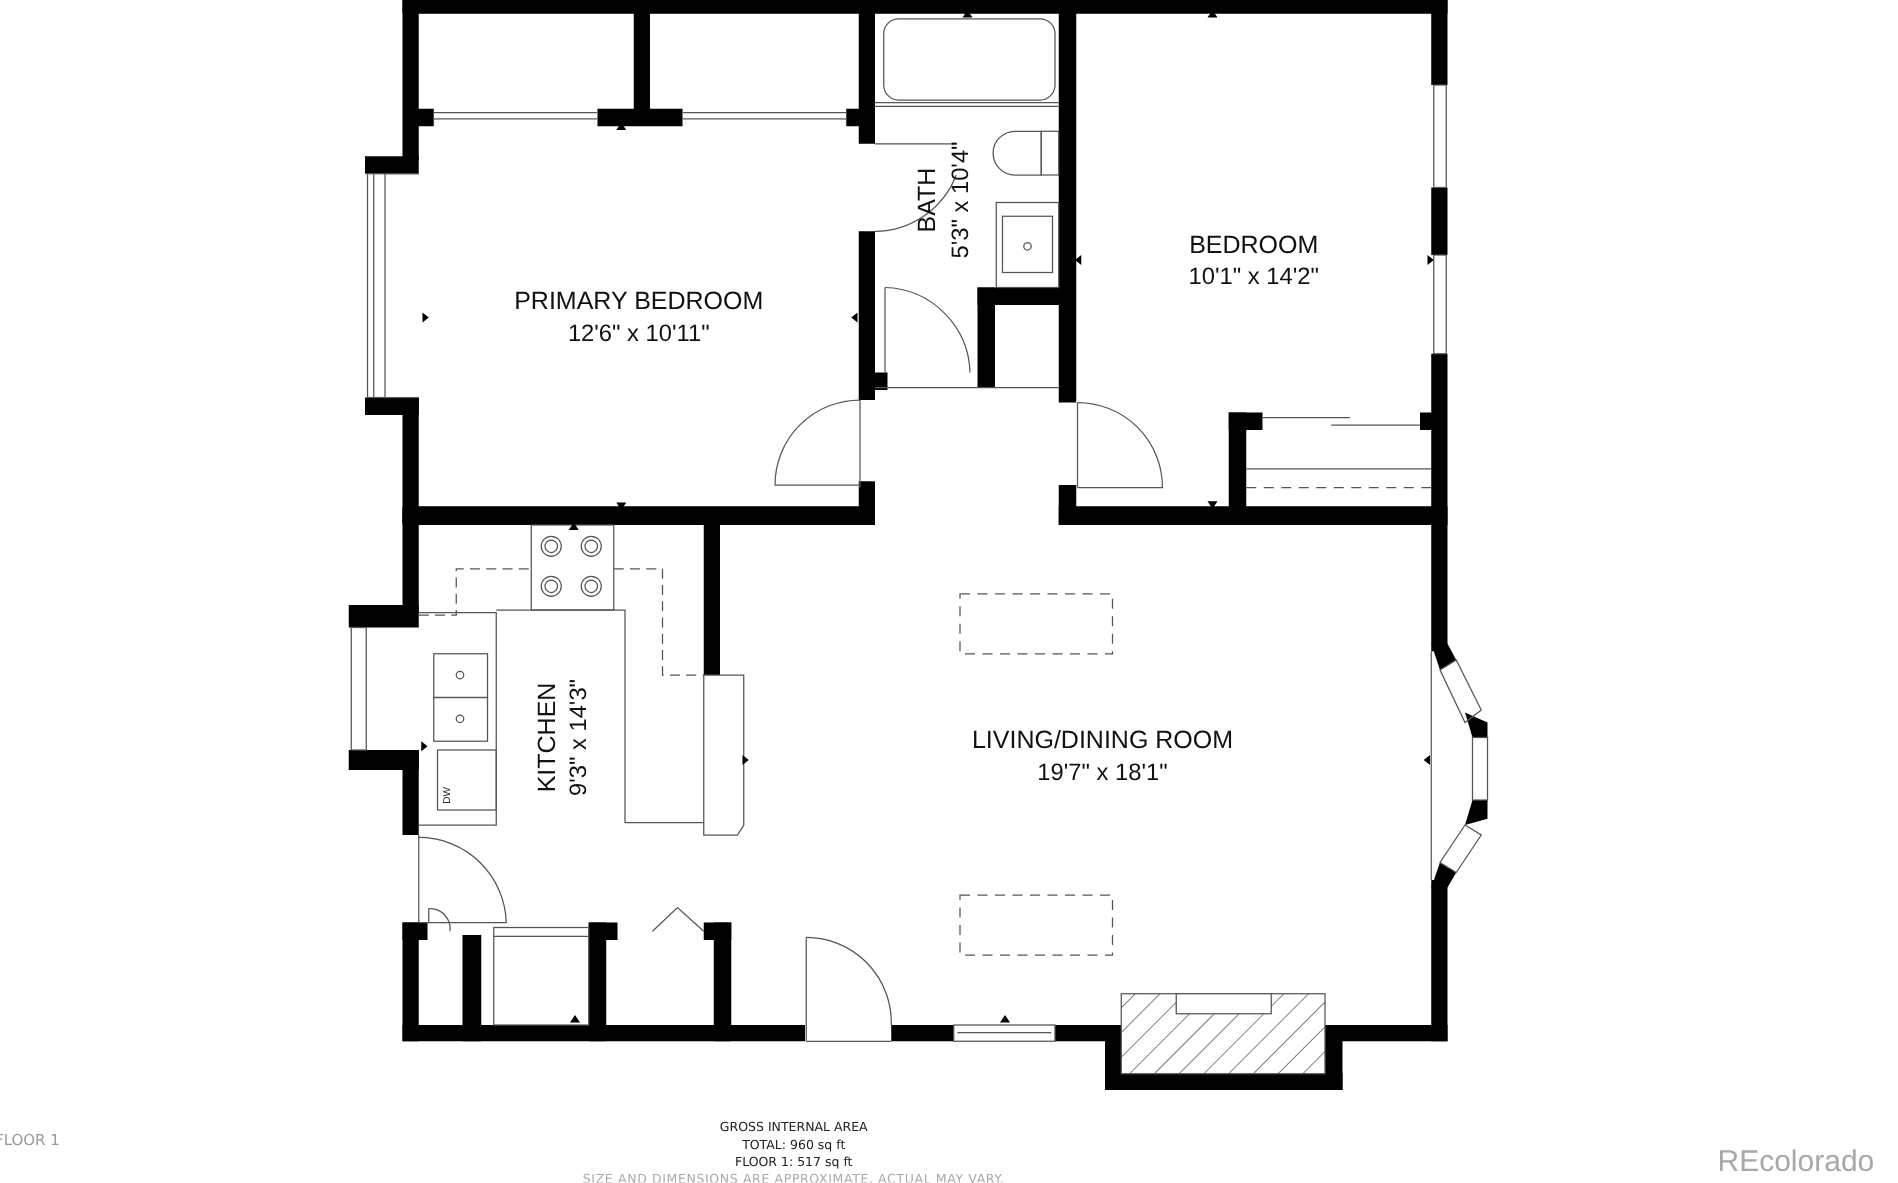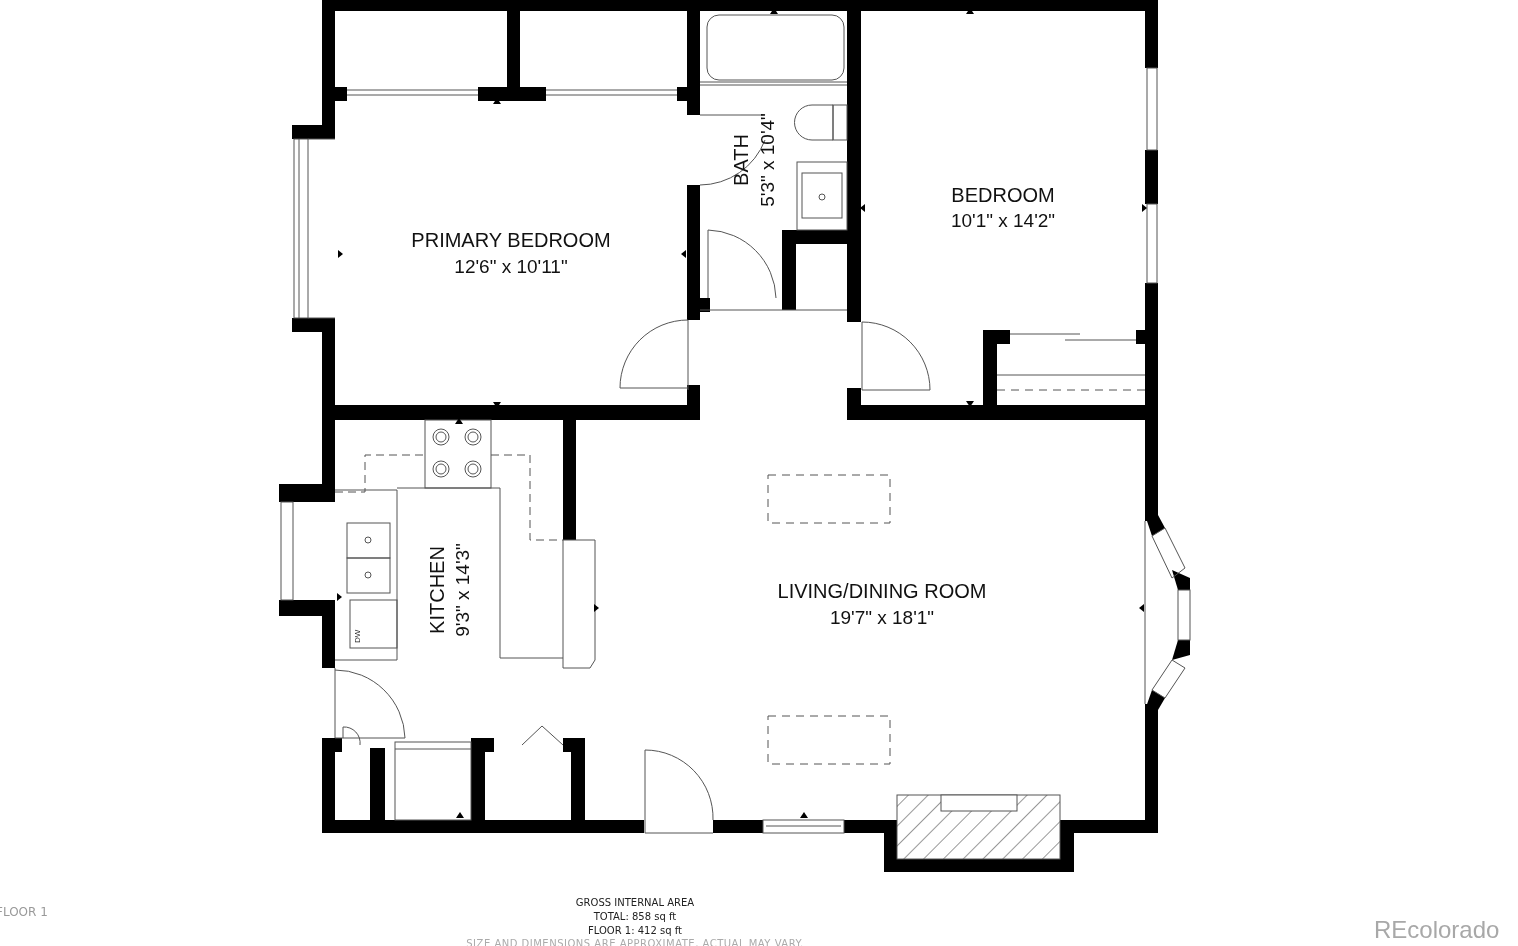--- a/index.html
+++ b/index.html
@@ -233,16 +233,16 @@
   <g transform="translate(360,643) rotate(-90)">
     <text class="small" x="0" y="0">DW</text>
   </g>
 
   <text class="room-name" x="882" y="598" text-anchor="middle">LIVING/DINING ROOM</text>
   <text class="room-dim" x="882" y="624" text-anchor="middle">19'7" x 18'1"</text>
 </svg>
 
 <div class="floor-label">FLOOR 1</div>
 <div class="footer f1">GROSS INTERNAL AREA</div>
-<div class="footer f2">TOTAL: 858 sq ft</div>
-<div class="footer f3">FLOOR 1: 412 sq ft</div>
+<div class="footer f2">TOTAL: 960 sq ft</div>
+<div class="footer f3">FLOOR 1: 517 sq ft</div>
 <div class="footer f4">SIZE AND DIMENSIONS ARE APPROXIMATE, ACTUAL MAY VARY.</div>
 <div class="brand">REcolorado</div>
 
 </body></html>

